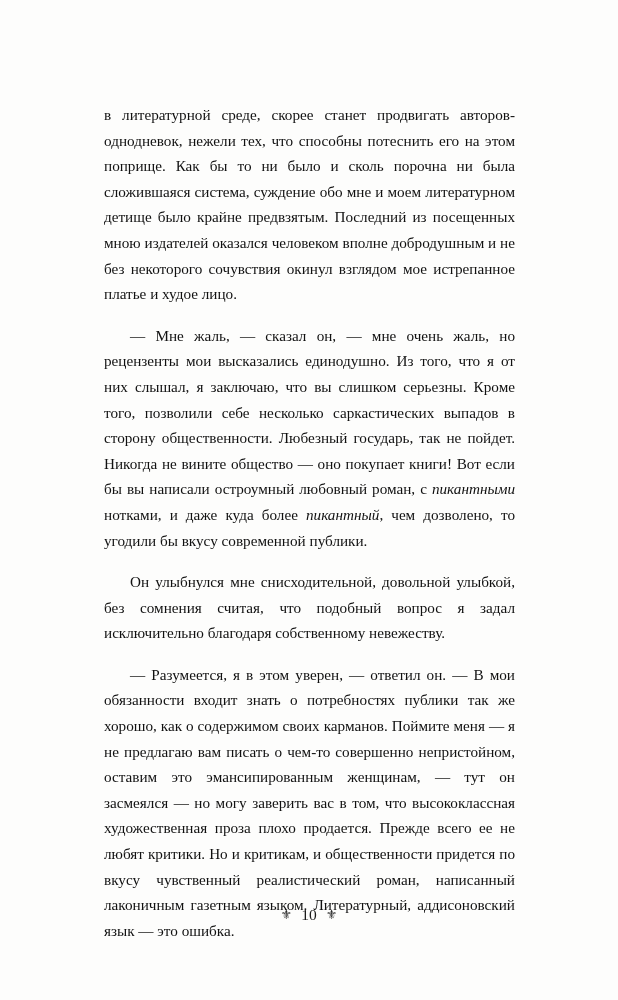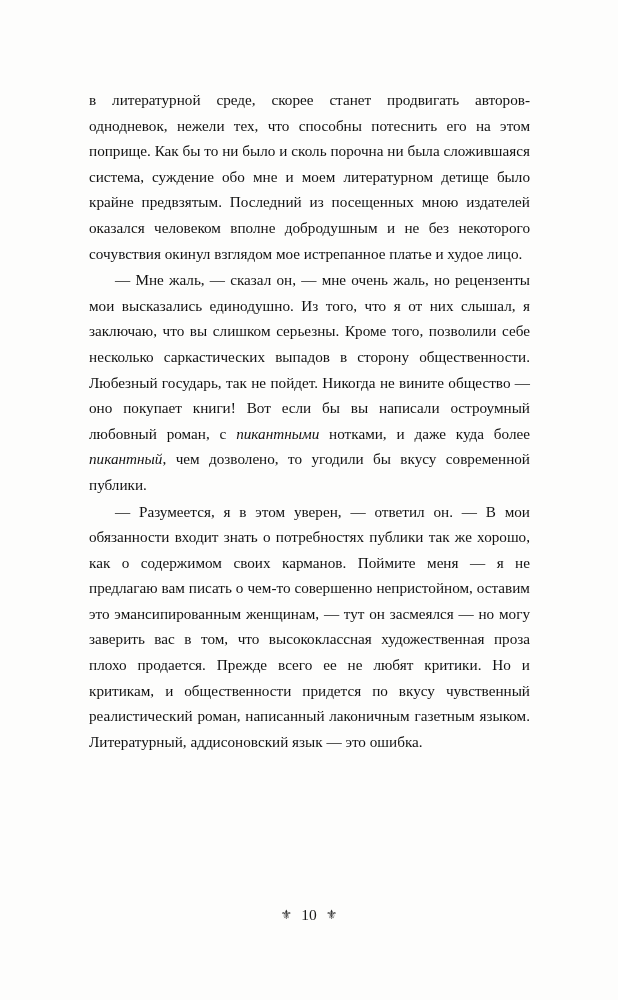--- a/index.html
+++ b/index.html
@@ -20,21 +20,21 @@
     height: 1000px;
     background: #fdfdfc;
   }
   .text-column {
     position: absolute;
     left: 88px;
     top: 86px;
     width: 443px;
   }
   .para {
-    margin: 1px;
+    margin: 16px;
     font-size: 15.2px;
     line-height: 25.6px;
     text-align: justify;
     text-justify: inter-word;
     hyphens: manual;
     color: #111111;
   }
   .para.indent {
     text-indent: 26px;
   }
@@ -69,20 +69,21 @@
 
 <div class="page">
 
   <div class="text-column">
 
     <p class="para">в литературной среде, скорее станет продвигать авторов-однодневок, нежели тех, что способны потеснить его на этом поприще. Как бы то ни было и сколь порочна ни была сложившаяся система, суждение обо мне и моем литературном детище было крайне предвзятым. Последний из посещенных мною издателей оказался человеком вполне добродушным и не без некоторого сочувствия окинул взглядом мое истрепанное платье и худое лицо.</p>
 
     <p class="para indent"><span>— Мне жаль, — сказал он, — мне очень жаль, но рецензенты мои высказались единодушно. Из того, что я от них слышал, я заключаю, что вы слишком серьезны. Кроме того, позволили себе несколько саркастических выпадов в сторону общественности. Любезный государь, так не пойдет. Никогда не вините общество — оно покупает книги! Вот если бы вы написали остроумный любовный роман, с </span><em>пикантными</em><span> нотками, и даже куда более </span><em>пикантный</em><span>, чем дозволено, то угодили бы вкусу современной публики.</span></p>
 
 
+    <p class="para indent">Он улыбнулся мне снисходительной, довольной улыбкой, без сомнения считая, что подобный вопрос я задал исключительно благодаря собственному невежеству.</p>
 
     <p class="para indent">— Разумеется, я в этом уверен, — ответил он. — В мои обязанности входит знать о потребностях публики так же хорошо, как о содержимом своих карманов. Поймите меня — я не предлагаю вам писать о чем-то совершенно непристойном, оставим это эмансипированным женщинам, — тут он засмеялся — но могу заверить вас в том, что высококлассная художественная проза плохо продается. Прежде всего ее не любят критики. Но и критикам, и общественности придется по вкусу чувственный реалистический роман, написанный лаконичным газетным языком. Литературный, аддисоновский язык — это ошибка.</p>
 
   </div>
 
   <div class="footer">
     <span class="orn">⚜</span><span class="pagenum">10</span><span class="orn">⚜</span>
   </div>
 
 </div>

